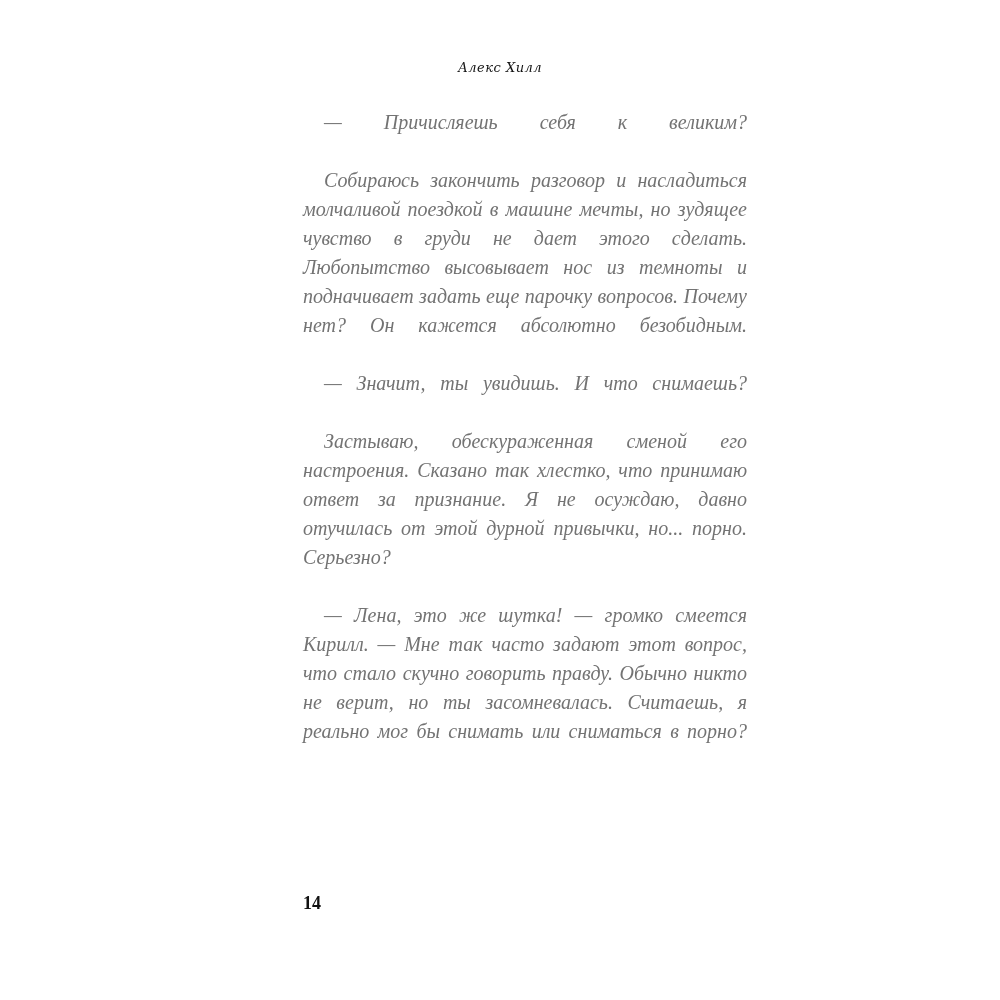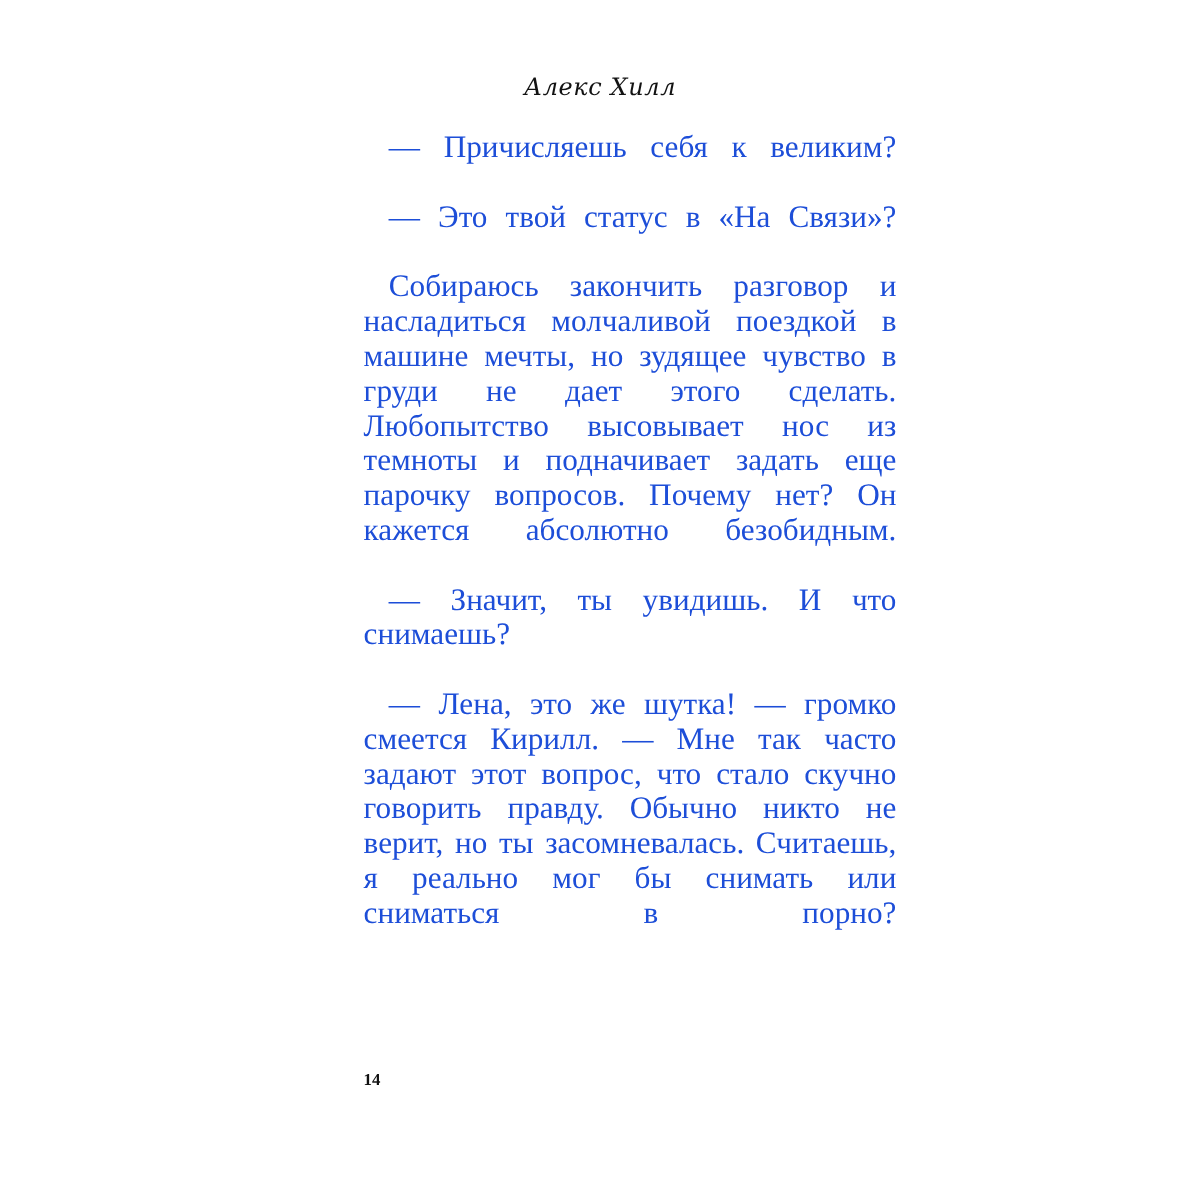--- a/index.html
+++ b/index.html
@@ -19,74 +19,75 @@
 
   
   .running-head {
     position: absolute;
     top: 60px;
     left: 0;
     width: 1000px;
     text-align: center;
     font-family: "DejaVu Serif", "Liberation Serif", serif;
     font-style: italic;
-    font-size: 20px;
+    font-size: 13px;
     letter-spacing: 0.5px;
     color: #121212;
   }
 
   
   .text-block {
     position: absolute;
     left: 303px;
     top: 108px;
     width: 444px;
   }
 
   .para {
     margin: 0;
-    font-size: 26px;
+    font-size: 20px;
     line-height: 29px;
     text-align: justify;
     text-justify: inter-word;
     text-indent: 21px;
     hyphens: manual;
-    color: #1d4ed8;
+    color: #737373;
+    font-style: italic;
   }
   
   .para.dialogue {
     text-indent: 21px;
   }
   
   .para:after {
     content: "";
     display: inline-block;
     width: 100%;
   }
 
   
   .folio {
     position: absolute;
     left: 303px;
     top: 893px;
-    font-size: 14px;
+    font-size: 18px;
     font-weight: bold;
     color: #111111;
   }
 </style>
 </head>
 <body>
 
 <div class="page">
 
   <div class="running-head">Алекс Хилл</div>
 
   <div class="text-block">
       <p class="para dialogue">— Причисляешь себя к великим?</p>
-      <p class="para dialogue">— Это твой статус в «На Связи»?</p>
       <p class="para">Собираюсь закончить разговор и насладиться молчаливой поездкой в машине мечты, но зудящее чувство в груди не дает этого сделать. Любопытство высовывает нос из темноты и подначивает задать еще парочку вопросов. Почему нет? Он кажется абсолютно безобидным.</p>
       <p class="para dialogue">— Значит, ты увидишь. И что снимаешь?</p>
+      <p class="para">Застываю, обескураженная сменой его настроения. Сказано так хлестко, что принимаю ответ за признание. Я не осуждаю, давно отучилась от этой дурной привычки, но... порно. Серьезно?</p>
       <p class="para dialogue">— Лена, это же шутка! — громко смеется Кирилл. — Мне так часто задают этот вопрос, что стало скучно говорить правду. Обычно никто не верит, но ты засомневалась. Считаешь, я реально мог бы снимать или сниматься в порно?</p>
     </div>
 
   <div class="folio">14</div>
 
 </div>
 
 </body></html>

